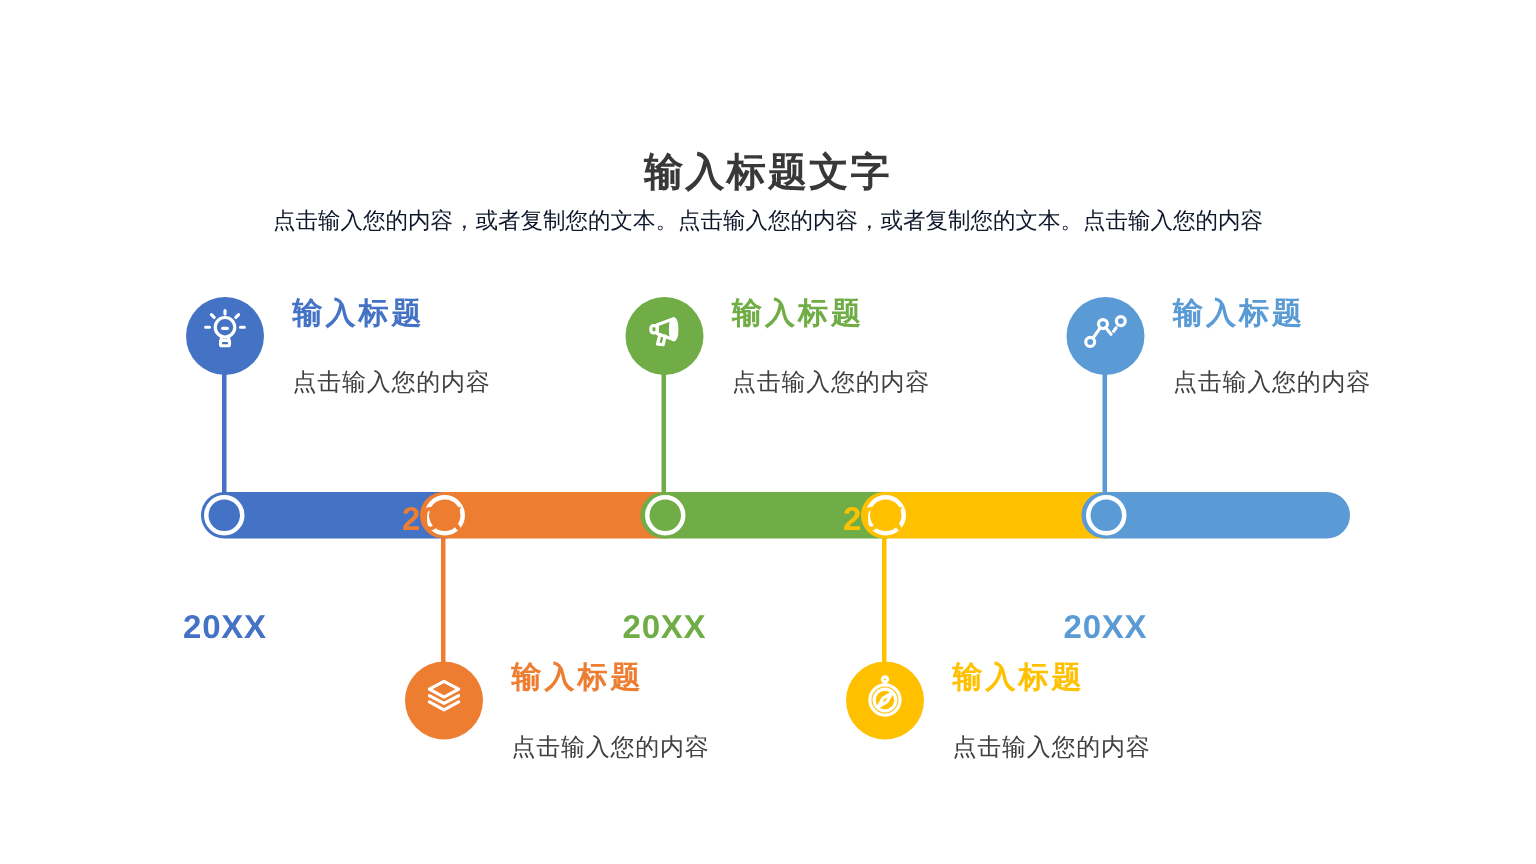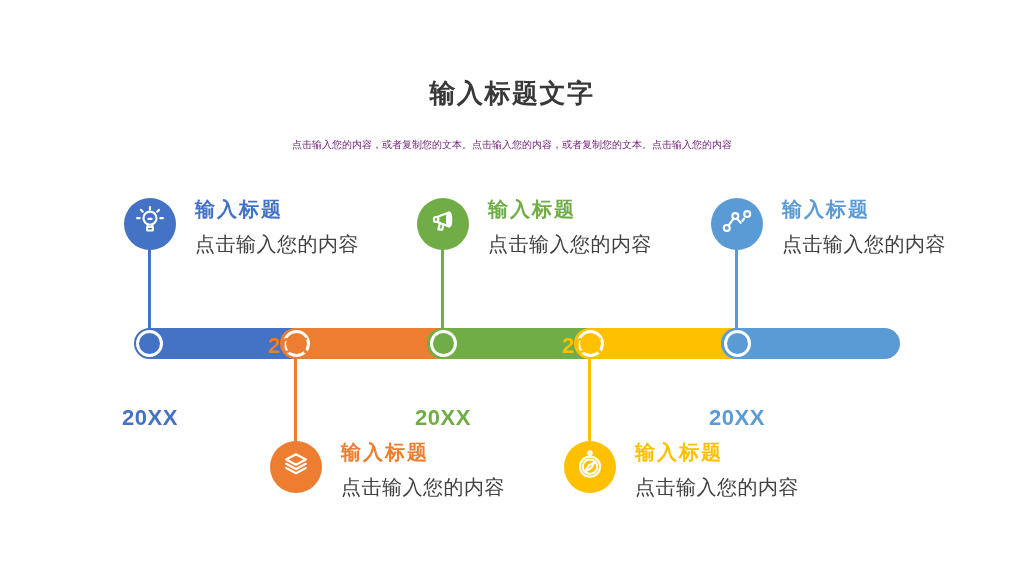--- a/index.html
+++ b/index.html
@@ -3,27 +3,27 @@
 <meta charset="utf-8">
 <style>
   * { margin:0; padding:0; box-sizing:border-box; }
   body { background:#e8e8e8; font-family:"Liberation Sans", sans-serif; }
   .slide {
     position:relative; width:1024px; height:576px; background:#ffffff;
     overflow:hidden; margin:0 auto;
   }
   
   .page-title {
-    position:absolute; top:76px; left:0; width:100%;
+    position:absolute; top:97px; left:0; width:100%;
     text-align:center; font-size:26px; font-weight:bold;
     color:#383838; letter-spacing:1.5px;
   }
   .page-subtitle {
     position:absolute; top:138px; left:0; width:100%;
-    text-align:center; font-size:10px; color:#701a75;
+    text-align:center; font-size:15px; color:#0f172a;
   }
   
   .segment {
     position:absolute; top:328px; height:31px; border-radius:15.5px; z-index:2;
   }
   .seg1 { left:134px; width:178px; background:#4472C4; }
   .seg2 { left:280px; width:179px; background:#ED7D31; }
   .seg3 { left:427px; width:179px; background:#70AD47; }
   .seg4 { left:574px; width:179px; background:#FFC000; }
   .seg5 { left:721px; width:179px; background:#5B9BD5; }
@@ -51,21 +51,21 @@
   .b1 { left:124px; top:198px; background:#4472C4; }
   .b2 { left:270px; top:441px; background:#ED7D31; }
   .b3 { left:417px; top:198px; background:#70AD47; }
   .b4 { left:564px; top:441px; background:#FFC000; }
   .b5 { left:711px; top:198px; background:#5B9BD5; }
   
   .mtext { position:absolute; z-index:4; }
   .t1 { left:195px; top:196px; } .t3 { left:488px; top:196px; } .t5 { left:782px; top:196px; }
   .t2 { left:341px; top:439px; } .t4 { left:635px; top:439px; }
   .m-title { font-size:20px; font-weight:bold; letter-spacing:2px; line-height:26px; }
-  .m-desc  { font-size:20px; color:#404040; margin-top:9px; letter-spacing:0.5px; }
+  .m-desc  { font-size:16px; color:#404040; margin-top:23px; letter-spacing:0.5px; }
   .c-blue   { color:#4472C4; } .c-orange { color:#ED7D31; } .c-green  { color:#70AD47; }
   .c-yellow { color:#FFC000; } .c-lblue  { color:#5B9BD5; }
   
   .year {
     position:absolute; width:90px; text-align:center;
     font-size:22px; font-weight:bold; z-index:4; letter-spacing:0.5px;margin-top:40px;
   }
   .yr-below { top:365px; } .yr-above { top:293px; }
   .y1 { left:105px; } .y2 { left:251px; } .y3 { left:398px; }
   .y4 { left:545px; } .y5 { left:692px; }

